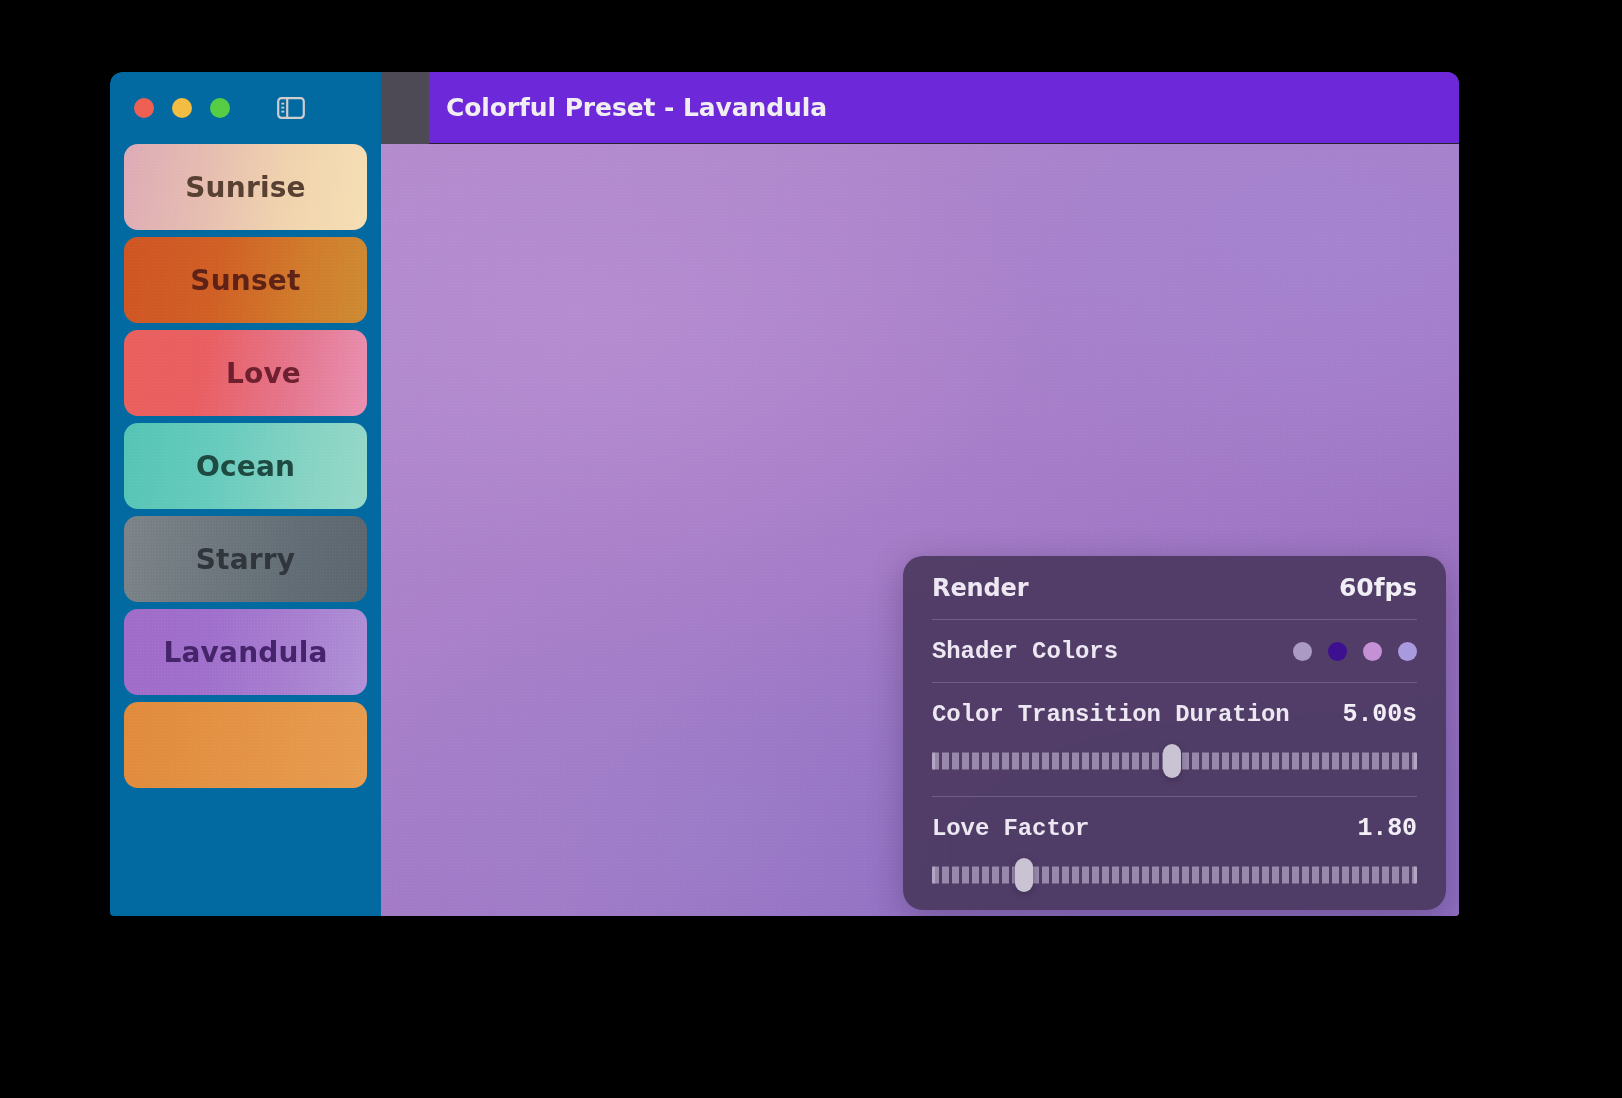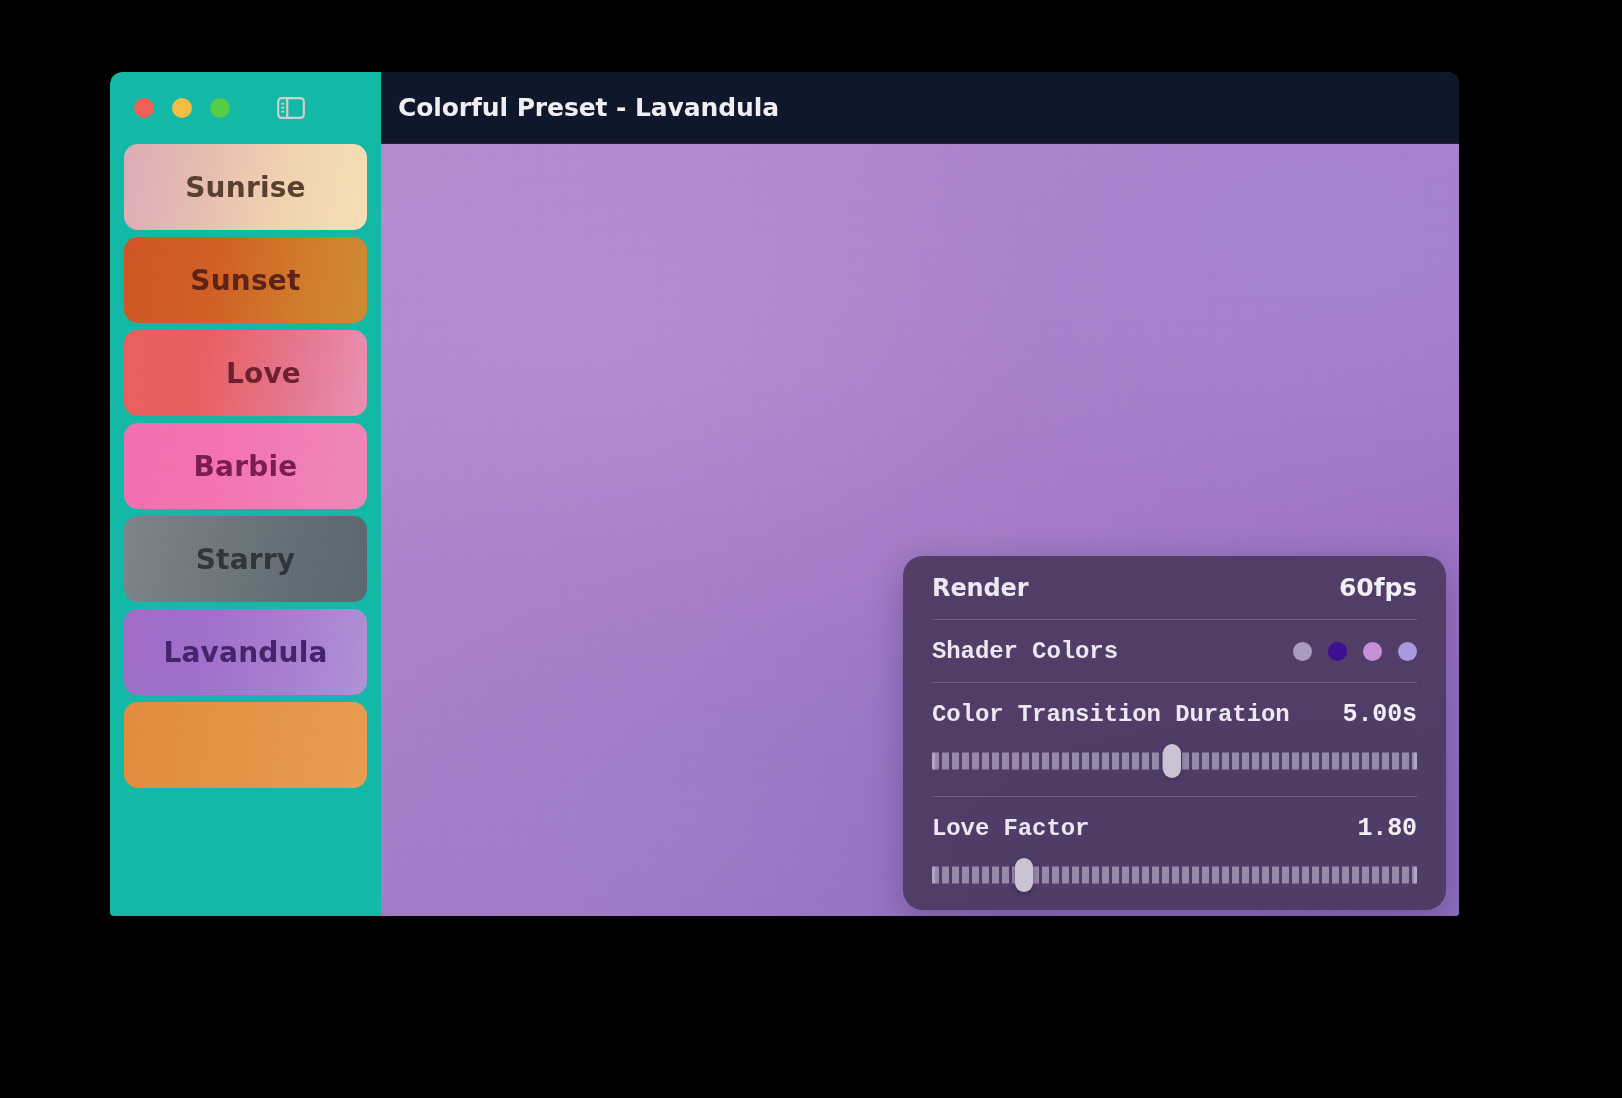--- a/index.html
+++ b/index.html
@@ -29,21 +29,21 @@
     display: flex;
     overflow: hidden;
     border-radius: 12px 12px 4px 4px;
   }
 
   
   .sidebar {
     position: relative;
     width: 271px;
     height: 100%;
-    background: #14b8a6;
+    background: #0369a1;
     border-radius: 12px 0 0 0;
     overflow: hidden;
     flex: 0 0 271px;
   }
 
   .titlebar-left {
     height: 72px;
     display: flex;
     align-items: center;
     padding-left: 24px;
@@ -126,25 +126,26 @@
     height: 100%;
     background: #4d4a56;
     display: flex;
     flex-direction: column;
     overflow: hidden;
   }
 
   .titlebar-main {
     height: 72px;
     flex: 0 0 72px;
-    background: #0f172a;
+    background: #6d28d9;
     display: flex;
     align-items: center;
     padding-left: 17px;
     border-bottom: 1px solid #26242a;
+    margin-left: 48px;
   }
   .window-title {
     color: #f0eef2;
     font-size: 25px;
     font-weight: 700;
     letter-spacing: -0.1px;
   }
 
   
   .canvas {
@@ -308,22 +309,22 @@
       <div class="preset-list">
         <div class="preset" style="background-image: linear-gradient(100deg, rgb(221, 170, 182) 0%, rgb(230, 189, 176) 34%, rgb(240, 211, 174) 66%, rgb(246, 223, 180) 100%);">
           <span class="label" style="color: rgb(88, 64, 50);">Sunrise</span>
         </div>
         <div class="preset" style="background-image: linear-gradient(100deg, rgb(207, 85, 36) 0%, rgb(208, 95, 37) 38%, rgb(208, 124, 44) 74%, rgb(206, 138, 51) 100%);">
           <span class="label" style="color: rgb(94, 35, 22);">Sunset</span>
         </div>
         <div class="preset" style="background-image: linear-gradient(100deg, rgb(233, 96, 94) 0%, rgb(233, 94, 96) 32%, rgb(228, 119, 143) 70%, rgb(233, 144, 179) 100%); padding-left: 36px;">
           <span class="label" style="color: rgb(110, 32, 48);">Love</span>
         </div>
-        <div class="preset" style="background-image: linear-gradient(100deg, rgb(240, 111, 174) 0%, rgb(244, 114, 176) 40%, rgb(240, 127, 180) 75%, rgb(238, 134, 184) 100%);">
-          <span class="label" style="color: rgb(122, 30, 78);">Barbie</span>
+        <div class="preset" style="background-image: linear-gradient(100deg, rgb(85, 196, 180) 0%, rgb(102, 203, 189) 38%, rgb(134, 211, 195) 74%, rgb(150, 216, 200) 100%);">
+          <span class="label" style="color: rgb(30, 74, 66);">Ocean</span>
         </div>
         <div class="preset" style="background-image: linear-gradient(100deg, rgb(124, 132, 137) 0%, rgb(111, 120, 126) 34%, rgb(97, 108, 116) 70%, rgb(92, 102, 110) 100%);">
           <span class="label" style="color: rgb(48, 54, 60);">Starry</span>
         </div>
         <div class="preset" style="background-image: linear-gradient(100deg, rgb(160, 108, 200) 0%, rgb(159, 111, 203) 34%, rgb(168, 127, 208) 70%, rgb(176, 145, 214) 100%);">
           <span class="label" style="color: rgb(70, 36, 108);">Lavandula</span>
         </div>
         <div class="preset" style="background-image: linear-gradient(100deg, rgb(224, 138, 60) 0%, rgb(228, 147, 70) 50%, rgb(231, 156, 80) 100%);">
           <span class="label" style="color: rgb(106, 58, 20);"></span>
         </div>

